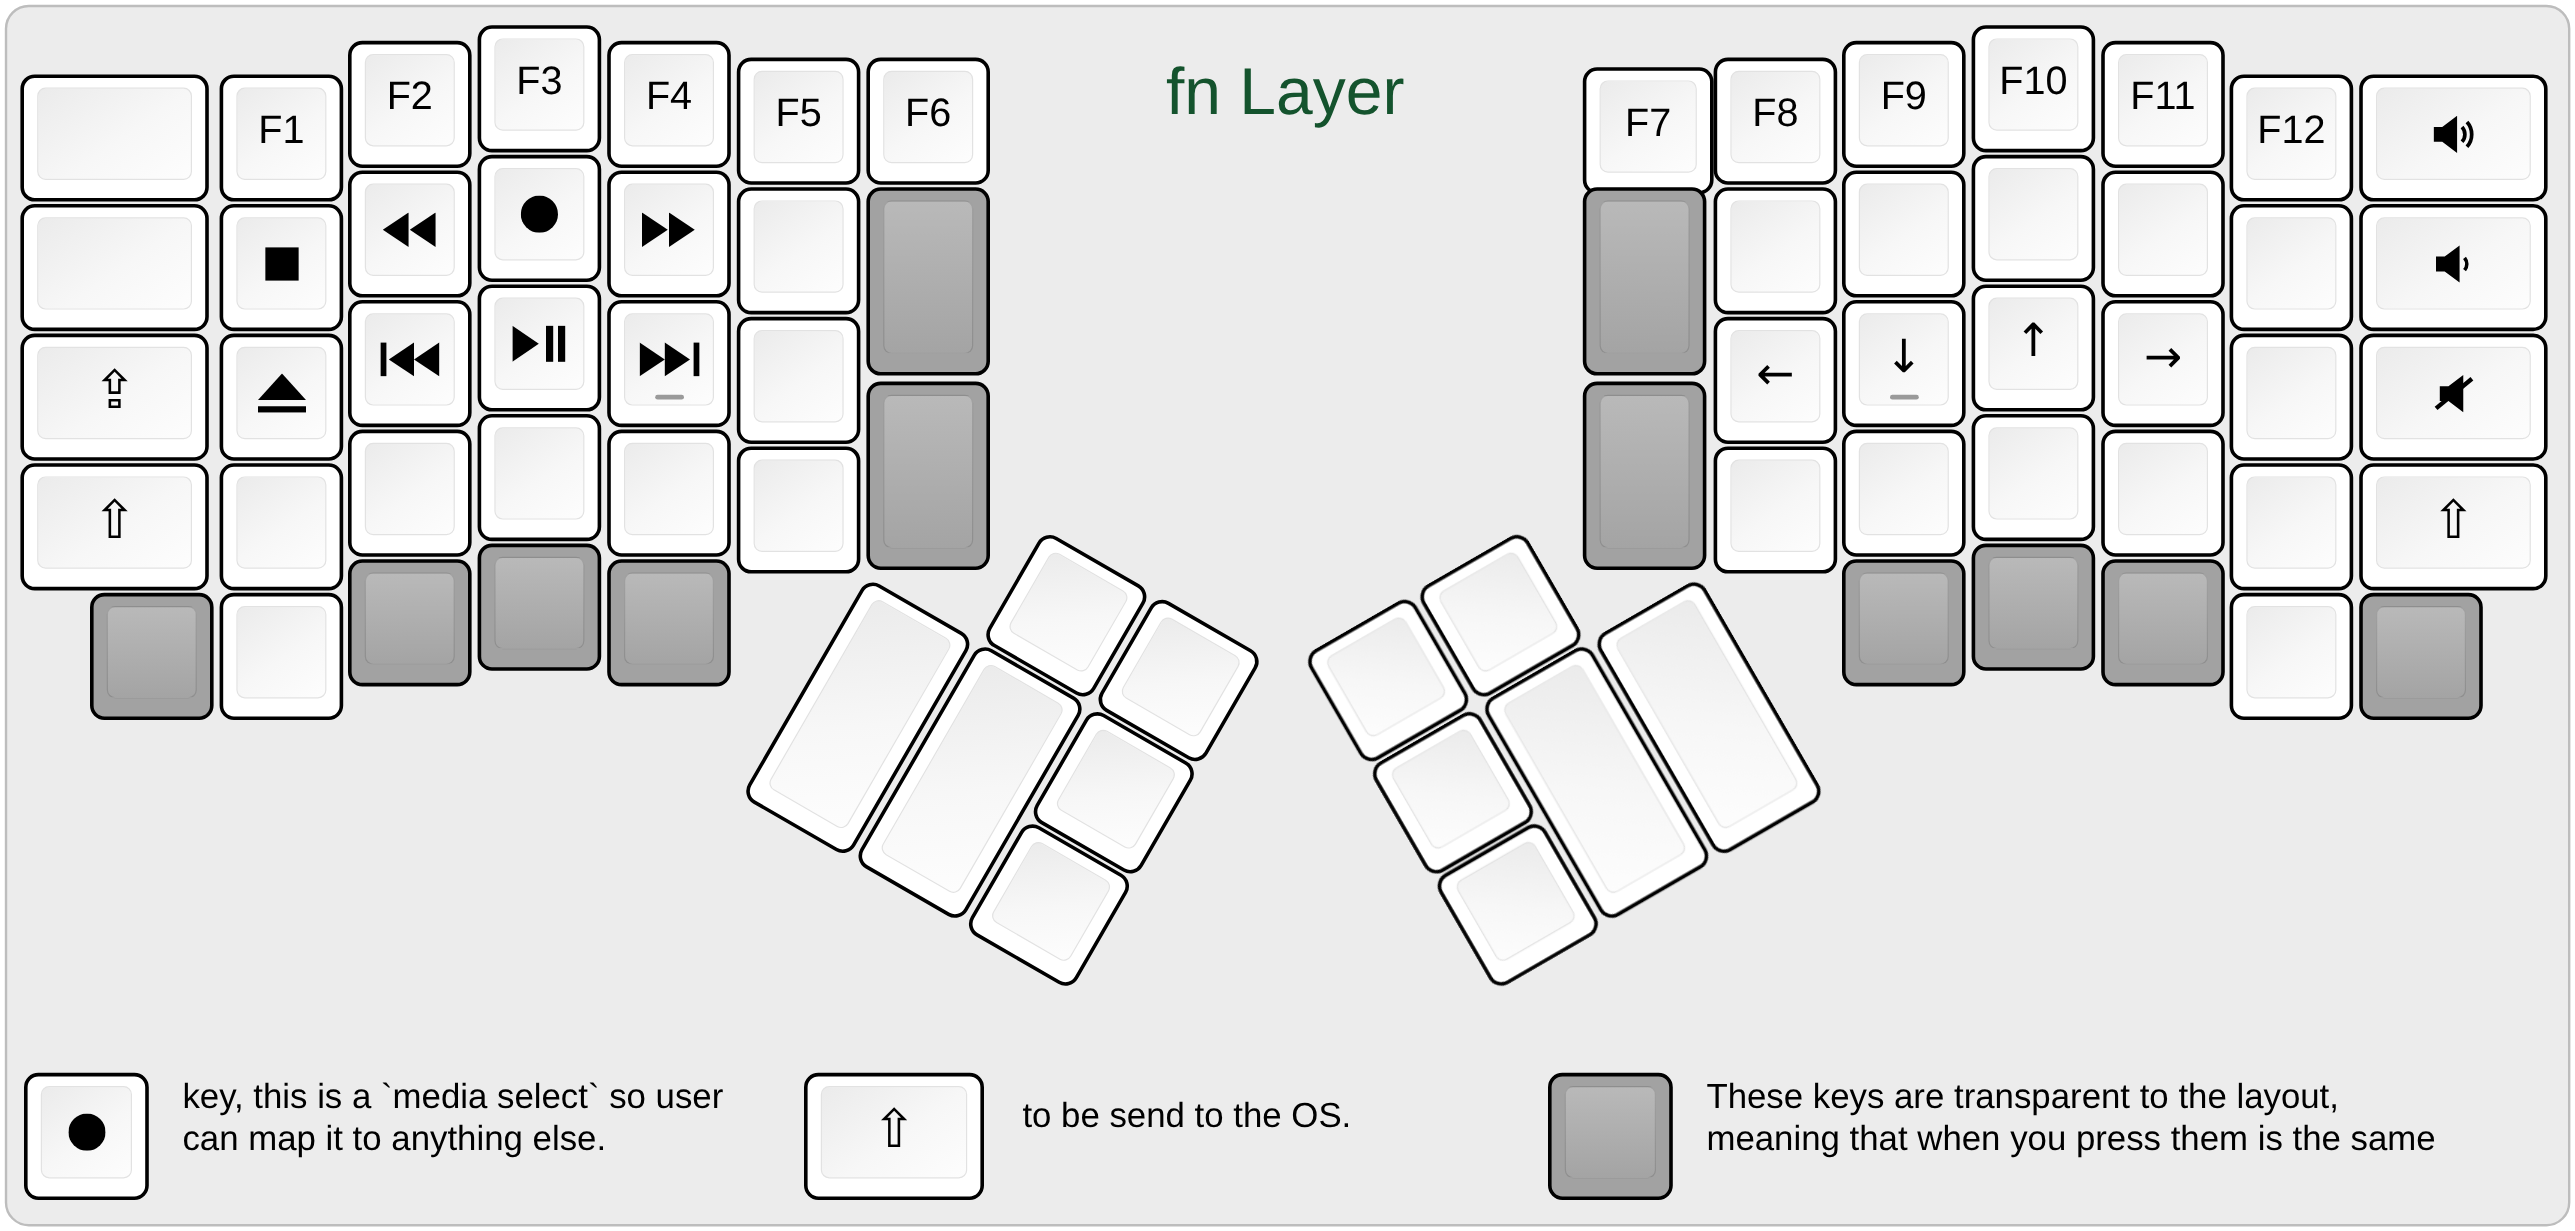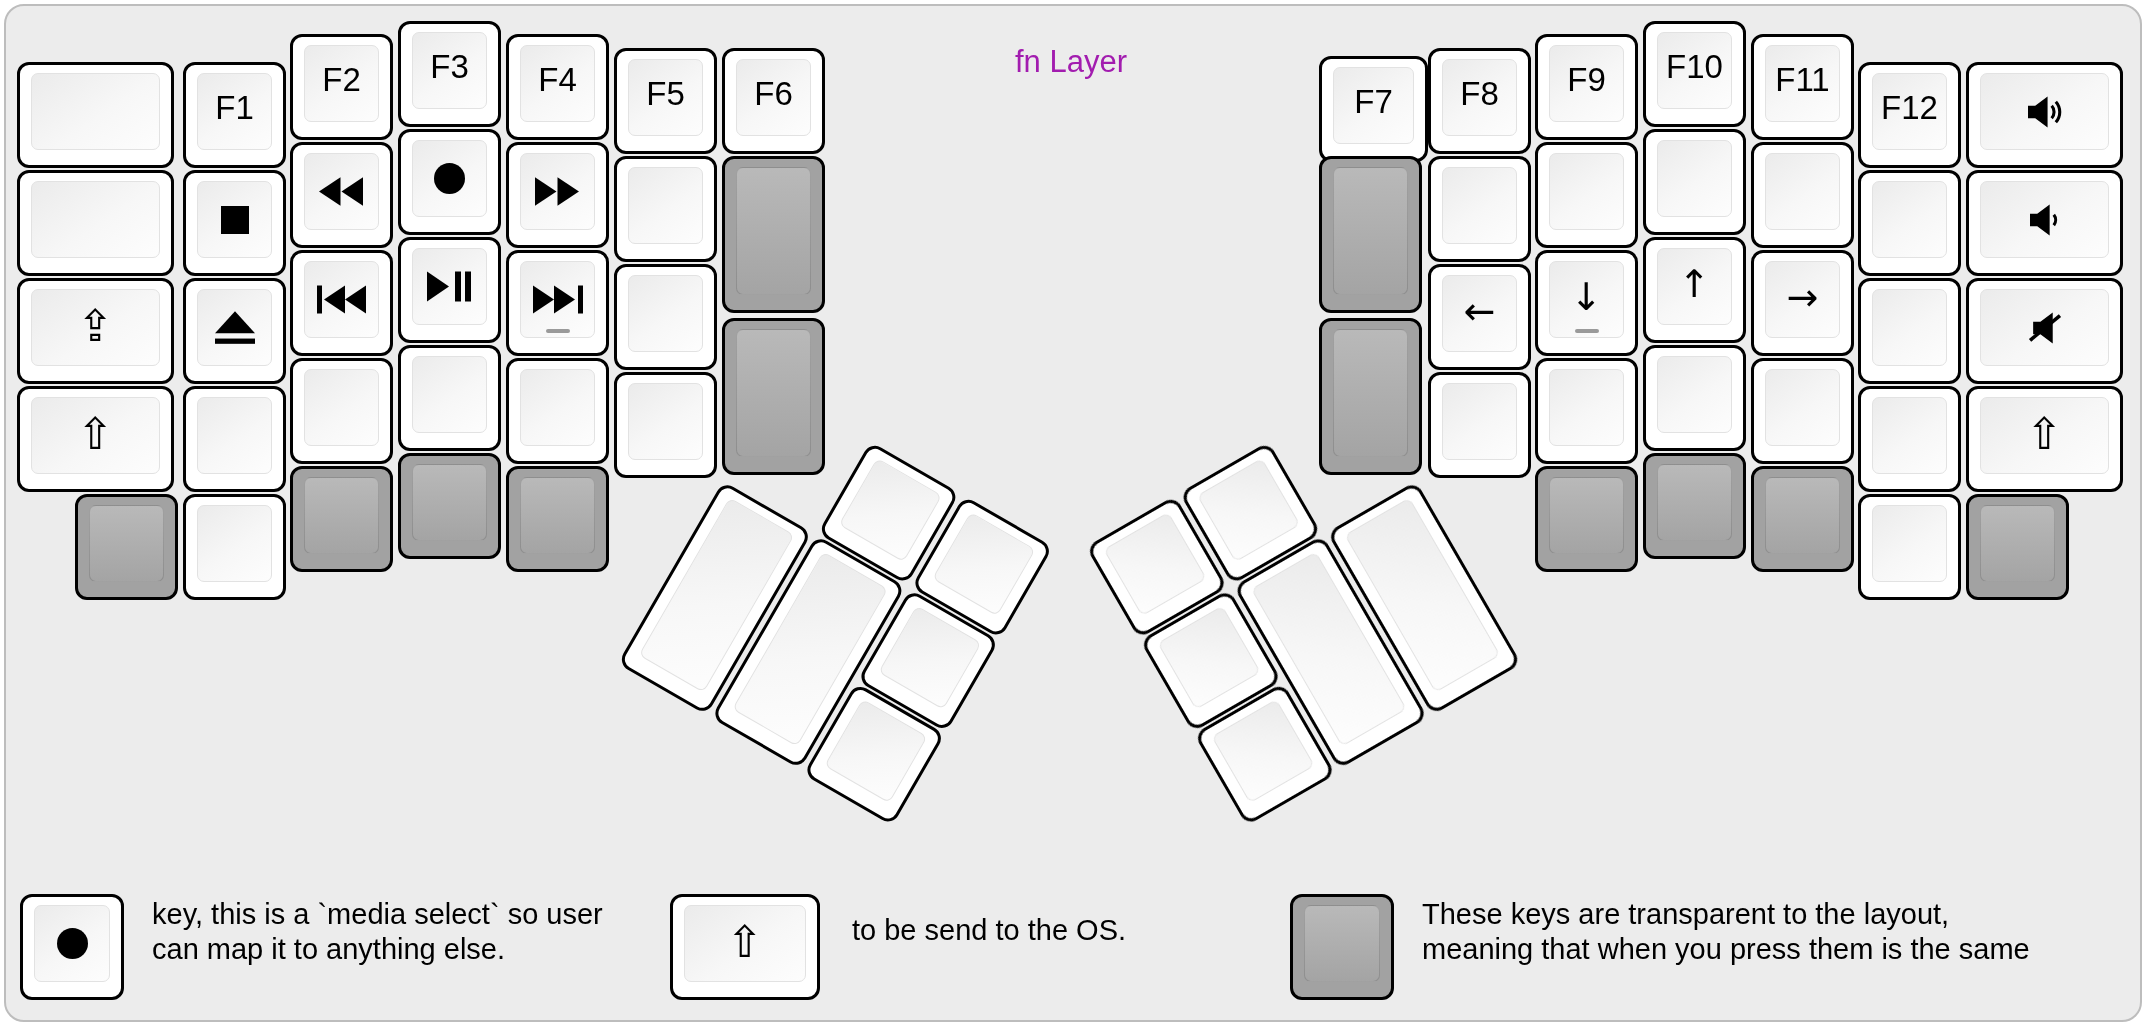--- a/index.html
+++ b/index.html
@@ -21,21 +21,21 @@
   .sym.arrow{font-size:38px;transform:translateY(-3px);}
   .sym.shift{font-size:44px;transform:translateY(-2px);}
   .kicon svg{display:block;}
   .kicon svg polygon,.kicon svg rect,.kicon svg circle{fill:#000;}
   .homebar{position:absolute;left:50%;bottom:20px;width:24px;height:4px;
        margin-left:-12px;background:#9a9a9a;border-radius:2px;}
   .thumb{position:absolute;width:0;height:0;transform-origin:0 0;}
   .thumb .rot{position:absolute;left:0;top:0;width:0;height:0;
        transform-origin:0 0;transform:rotate(30deg);}
   .thumb.mirror{transform:scaleX(-1);}
-  #title{position:absolute;transform:translateX(-50%);font-size:31px;color:#a21caf;
+  #title{position:absolute;transform:translateX(-50%);font-size:55px;color:#14532d;
        white-space:nowrap;}
   .legend-text{position:absolute;font-size:29px;line-height:35px;color:#000;
        white-space:nowrap;}
 </style>
 </head>
 <body>
 
 <div id="stage">
   <div class="panel"></div>
   <div id="title" style="left: 1071px; top: 44px;">fn Layer</div>

